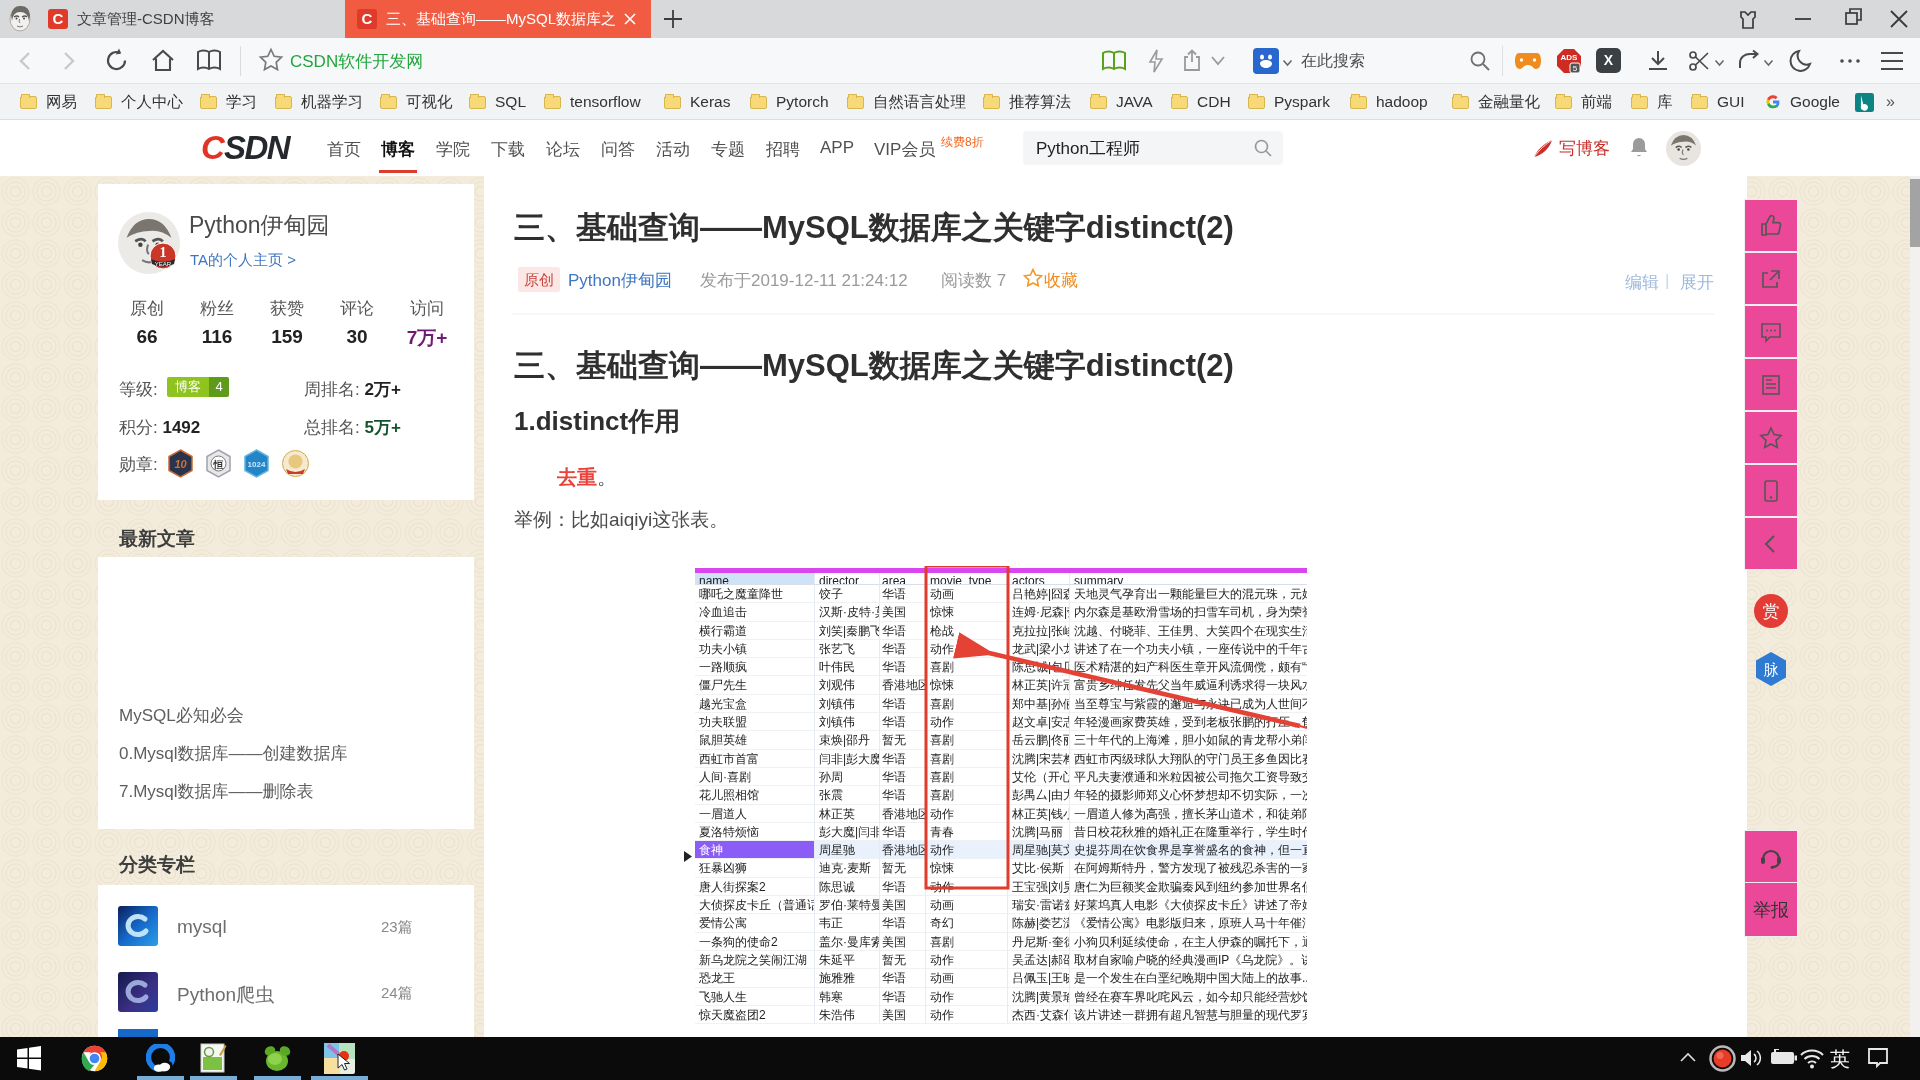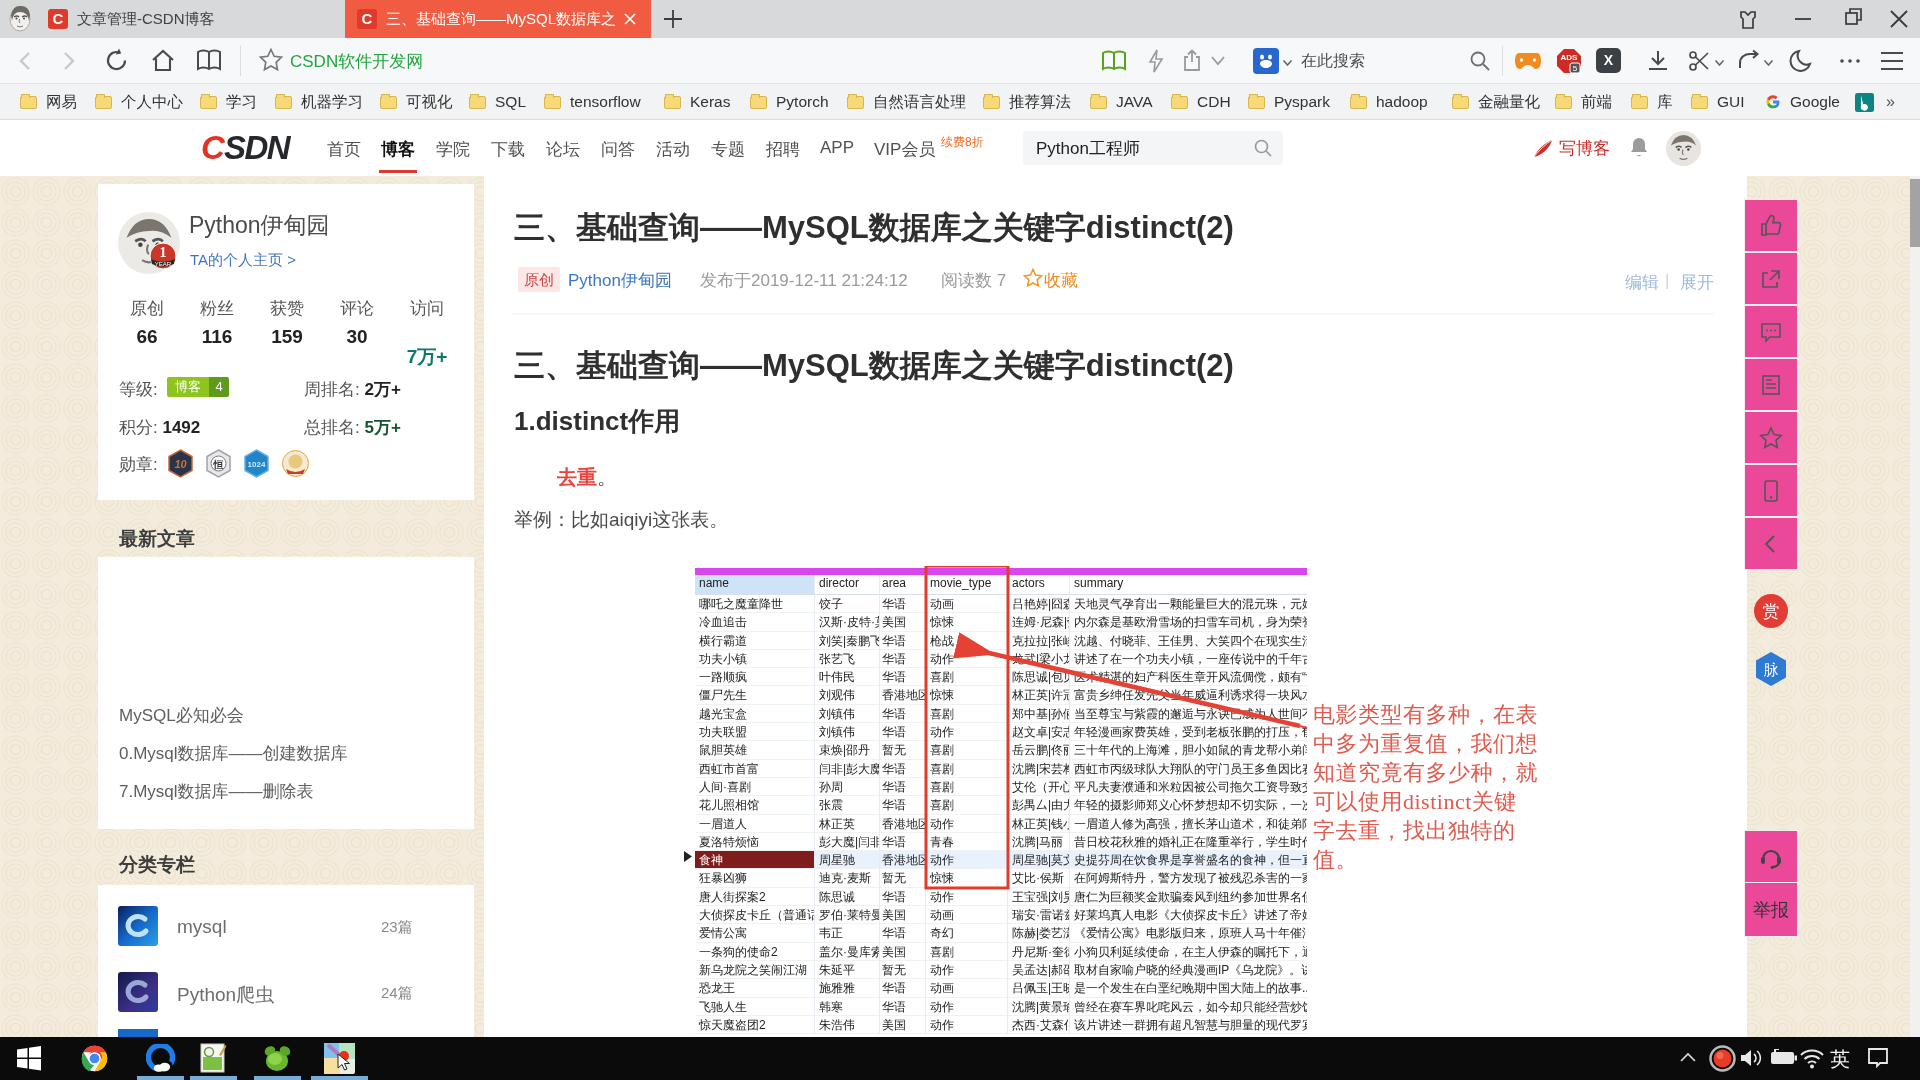--- a/index.html
+++ b/index.html
@@ -330,21 +330,21 @@
     <div style="flex:1">
           <div style="font-size:17px;color:#555">获赞</div>
           <div style="font-size:19px;color:#222;font-weight:bold;margin-top:6px">159</div>
         </div>
     <div style="flex:1">
           <div style="font-size:17px;color:#555">评论</div>
           <div style="font-size:19px;color:#222;font-weight:bold;margin-top:6px">30</div>
         </div>
     <div style="flex:1">
           <div style="font-size:17px;color:#555">访问</div>
-          <div style="font-size:19px;color:#0f766e;font-weight:bold;margin-top:24px">7万+</div>
+          <div style="font-size:19px;color:#701a75;font-weight:bold;margin-top:5px">7万+</div>
         </div>
   </div>
   <div class="abs" style="left:21px;top:194px;font-size:17px;color:#555">等级:</div>
   <div class="abs" style="left:69px;top:193px;width:62px;height:20px">
     <div class="abs" style="left:0;top:0;width:42px;height:20px;background:#8fc31f;color:#fff;font-size:13px;text-align:center;line-height:20px;border-radius:2px 0 0 2px">博客</div>
     <div class="abs" style="left:42px;top:0;width:20px;height:20px;background:#5e9b1a;color:#fff;font-size:13px;text-align:center;line-height:20px;border-radius:0 2px 2px 0">4</div>
   </div>
   <div class="abs" style="left:206px;top:194px;font-size:17px;color:#555">周排名: <b style="color:#222">2万+</b></div>
   <div class="abs" style="left:21px;top:232px;font-size:17px;color:#555">积分: <b style="color:#222">1492</b></div>
   <div class="abs" style="left:206px;top:232px;font-size:17px;color:#555">总排名: <b style="color:#14532d">5万+</b></div>
@@ -544,21 +544,21 @@
         </div>
 <div class="trow">
           <div class="c1">夏洛特烦恼</div>
           <div class="c2">彭大魔|闫非</div>
           <div class="c3">华语</div>
           <div class="c4">青春</div>
           <div class="c5">沈腾|马丽</div>
           <div class="c6">昔日校花秋雅的婚礼正在隆重举行，学生时代暗恋</div>
         </div>
 <div class="trow sel">
-          <div class="c1" style="background:#7f1d1d;color:#fff">食神</div>
+          <div class="c1" style="background:#8b5cf6;color:#fff">食神</div>
           <div class="c2">周星驰</div>
           <div class="c3">香港地区</div>
           <div class="c4">动作</div>
           <div class="c5">周星驰|莫文蔚</div>
           <div class="c6">史提芬周在饮食界是享誉盛名的食神，但一直骄横</div>
         </div>
 <div class="trow">
           <div class="c1">狂暴凶狮</div>
           <div class="c2">迪克·麦斯</div>
           <div class="c3">暂无</div>
@@ -634,26 +634,25 @@
   <svg class="abs" style="left:211px;top:390px;width:845px;height:459px" viewBox="0 0 845 459">
     <rect x="231" y="0" width="82" height="322" fill="none" stroke="#e03b2d" stroke-width="3"></rect>
     <defs>
           <marker id="ah" markerWidth="9" markerHeight="6" refX="1.5" refY="3" orient="auto">
             <path d="M9 0 L0 3 L9 6 Z" fill="#e34234"></path>
           </marker>
         </defs>
     <line x1="605" y1="160" x2="294" y2="87" stroke="#e34234" stroke-width="4.5" marker-end="url(#ah)"></line>
     <line x1="612" y1="162" x2="605" y2="160" stroke="#e34234" stroke-width="2"></line>
   </svg>
-  <div class="abs" style="left:829px;top:524px;width:340px;font-family:'Liberation Serif',serif;font-size:22px;line-height:29px;color:#e05a4e;letter-spacing:.5px">电影类型有多种，在表<br>中多为重复值，我们想<br>知道究竟有多少种，就<br>可以使用distinct关键<br>字去重，找出独特的<br>值。</div>
 </div>
 <style>
 #shot{position:absolute;left:211px;top:392px;width:612px;height:457px;font-size:12px;color:#222;background:#fff}
 .trow{display:flex;height:18.3px;line-height:18.3px;white-space:nowrap}
-.trow.thead{height:27px;line-height:17px;border-top:7px solid #d946ef;color:#222}
+.trow.thead{height:17px;line-height:17px;border-top:5px solid #d946ef;color:#222}
 .trow>div{overflow:hidden;border-right:1px solid #e7ecf2;border-bottom:1px solid #eef1f5;padding-left:4px}
 .thead>div{border-bottom:1px solid #d8dfe8}
 .trow.sel>div{background:#e9f2fc}
 .c1{width:120px}.c2{width:65px}.c3{width:46px;padding-left:2px!important}.c4{width:82px}.c5{width:62px}.c6{width:237px;border-right:none!important}
 </style>
 
 <div class="tbtn" style="top:23px">
       <svg width="26" height="26" viewBox="0 0 26 26">
         <path d="M4 11 H8 V22 H4 Z M8 21 H19 a2 2 0 0 0 2-2 l1.5-7 a2 2 0 0 0-2-2.4 H15 L16 5 a2.3 2.3 0 0 0-4.3-1.2 L8 11" fill="none" stroke="#565656" stroke-width="1.7"></path>
       </svg>

